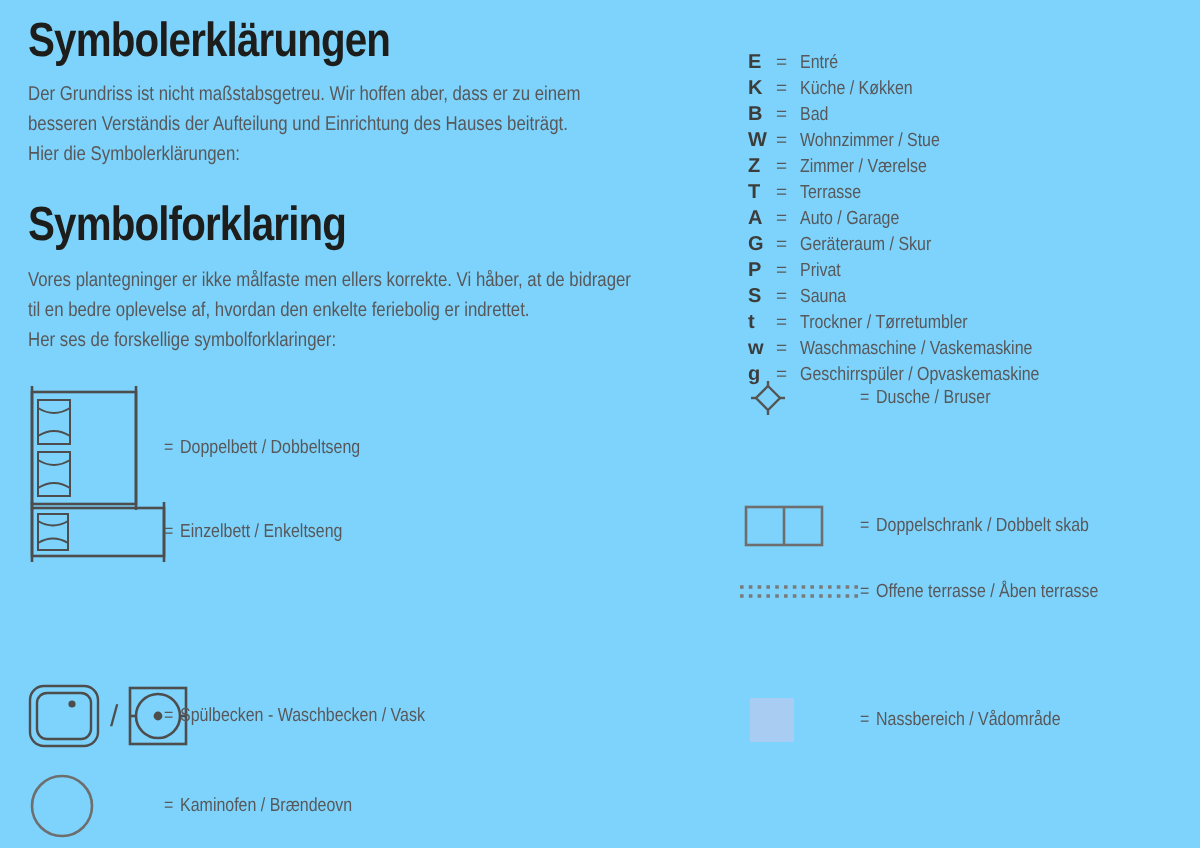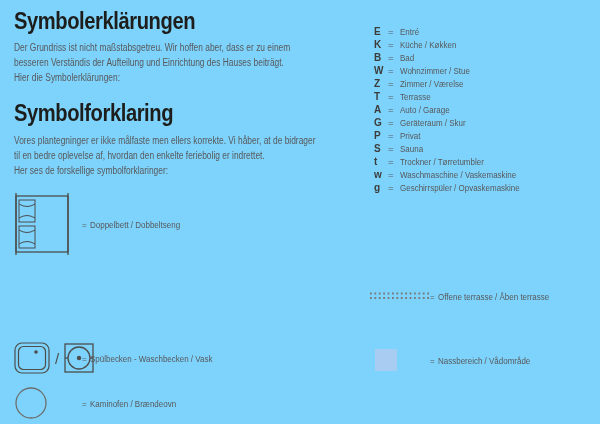--- a/index.html
+++ b/index.html
@@ -147,20 +147,37 @@
             <path d="M5 25 Q13 20 21 25"></path>
           <rect x="5" y="33" width="16" height="22"></rect>
           <path d="M5 37 Q13 42 21 37"></path>
             <path d="M5 51 Q13 46 21 51"></path>
         </g>
       </svg>
     </span>
     <span class="legend-label"><span class="eq">=</span><span>Doppelbett / Dobbeltseng</span></span>
   </div>
 
+  <div class="legend-row left-row" style="top:251px;height:30px;">
+    <span class="icon-slot">
+      <svg width="70" height="30" viewBox="0 0 70 30">
+        <g fill="none" stroke="#4d4d4d" stroke-width="1.3">
+          <line x1="2" y1="0" x2="2" y2="30"></line>
+            <line x1="68" y1="0" x2="68" y2="30"></line>
+          <rect x="2" y="3" width="66" height="24"></rect>
+        </g>
+        <g fill="none" stroke="#4d4d4d" stroke-width="1">
+          <rect x="5" y="6" width="15" height="18"></rect>
+          <path d="M5 9.5 Q12.5 14 20 9.5"></path>
+            <path d="M5 20.5 Q12.5 16 20 20.5"></path>
+        </g>
+      </svg>
+    </span>
+    <span class="legend-label"><span class="eq">=</span><span>Einzelbett / Enkeltseng</span></span>
+  </div>
 
 
   <div class="legend-row left-row" style="top:342px;height:32px;">
     <span class="icon-slot">
       <span>
         <svg width="36" height="32" viewBox="0 0 36 32">
           <g fill="none" stroke="#4d4d4d" stroke-width="1.2">
             <rect x="1" y="1" width="34" height="30" rx="7"></rect>
             <rect x="4.5" y="4.5" width="27" height="23" rx="5"></rect>
           </g>
@@ -185,22 +202,47 @@
 
   <div class="legend-row left-row" style="top:386px;height:34px;">
     <span class="icon-slot">
       <svg width="34" height="34" viewBox="0 0 34 34">
         <circle cx="17" cy="17" r="15" fill="none" stroke="#6e6e6e" stroke-width="1.3"></circle>
       </svg>
     </span>
     <span class="legend-label"><span class="eq">=</span><span>Kaminofen / Brændeovn</span></span>
   </div>
 
-
-
+  <div class="legend-row right-row" style="top:184px;">
+    <span class="icon-slot" style="left:3px;">
+      <svg width="18" height="18" viewBox="0 0 18 18">
+        <g fill="none" stroke="#555555" stroke-width="1.2">
+          <path d="M9 3 L15 9 L9 15 L3 9 Z"></path>
+          <line x1="9" y1="0.5" x2="9" y2="3"></line>
+            <line x1="9" y1="15" x2="9" y2="17.5"></line>
+          <line x1="0.5" y1="9" x2="3" y2="9"></line>
+            <line x1="15" y1="9" x2="17.5" y2="9"></line>
+        </g>
+      </svg>
+    </span>
+    <span class="legend-label"><span class="eq">=</span><span>Dusche / Bruser</span></span>
+  </div>
+
+
+  <div class="legend-row right-row" style="top:248px;">
+    <span class="icon-slot">
+      <svg width="40" height="21" viewBox="0 0 40 21">
+        <g fill="none" stroke="#6e6e6e" stroke-width="1.3">
+          <rect x="1" y="1" width="38" height="19"></rect>
+          <line x1="20" y1="1" x2="20" y2="20"></line>
+        </g>
+      </svg>
+    </span>
+    <span class="legend-label"><span class="eq">=</span><span>Doppelschrank / Dobbelt skab</span></span>
+  </div>
 
   <div class="legend-row right-row" style="top:281px;">
     <span class="icon-slot" style="left:-2px;">
       <svg width="60" height="9" viewBox="0 0 60 9">
         <g stroke="#7a7a7a" stroke-width="1.8" stroke-dasharray="1.8 2.6">
           <line x1="0" y1="2" x2="60" y2="2"></line>
             <line x1="0" y1="6.5" x2="60" y2="6.5"></line>
         </g>
       </svg>
     </span>

